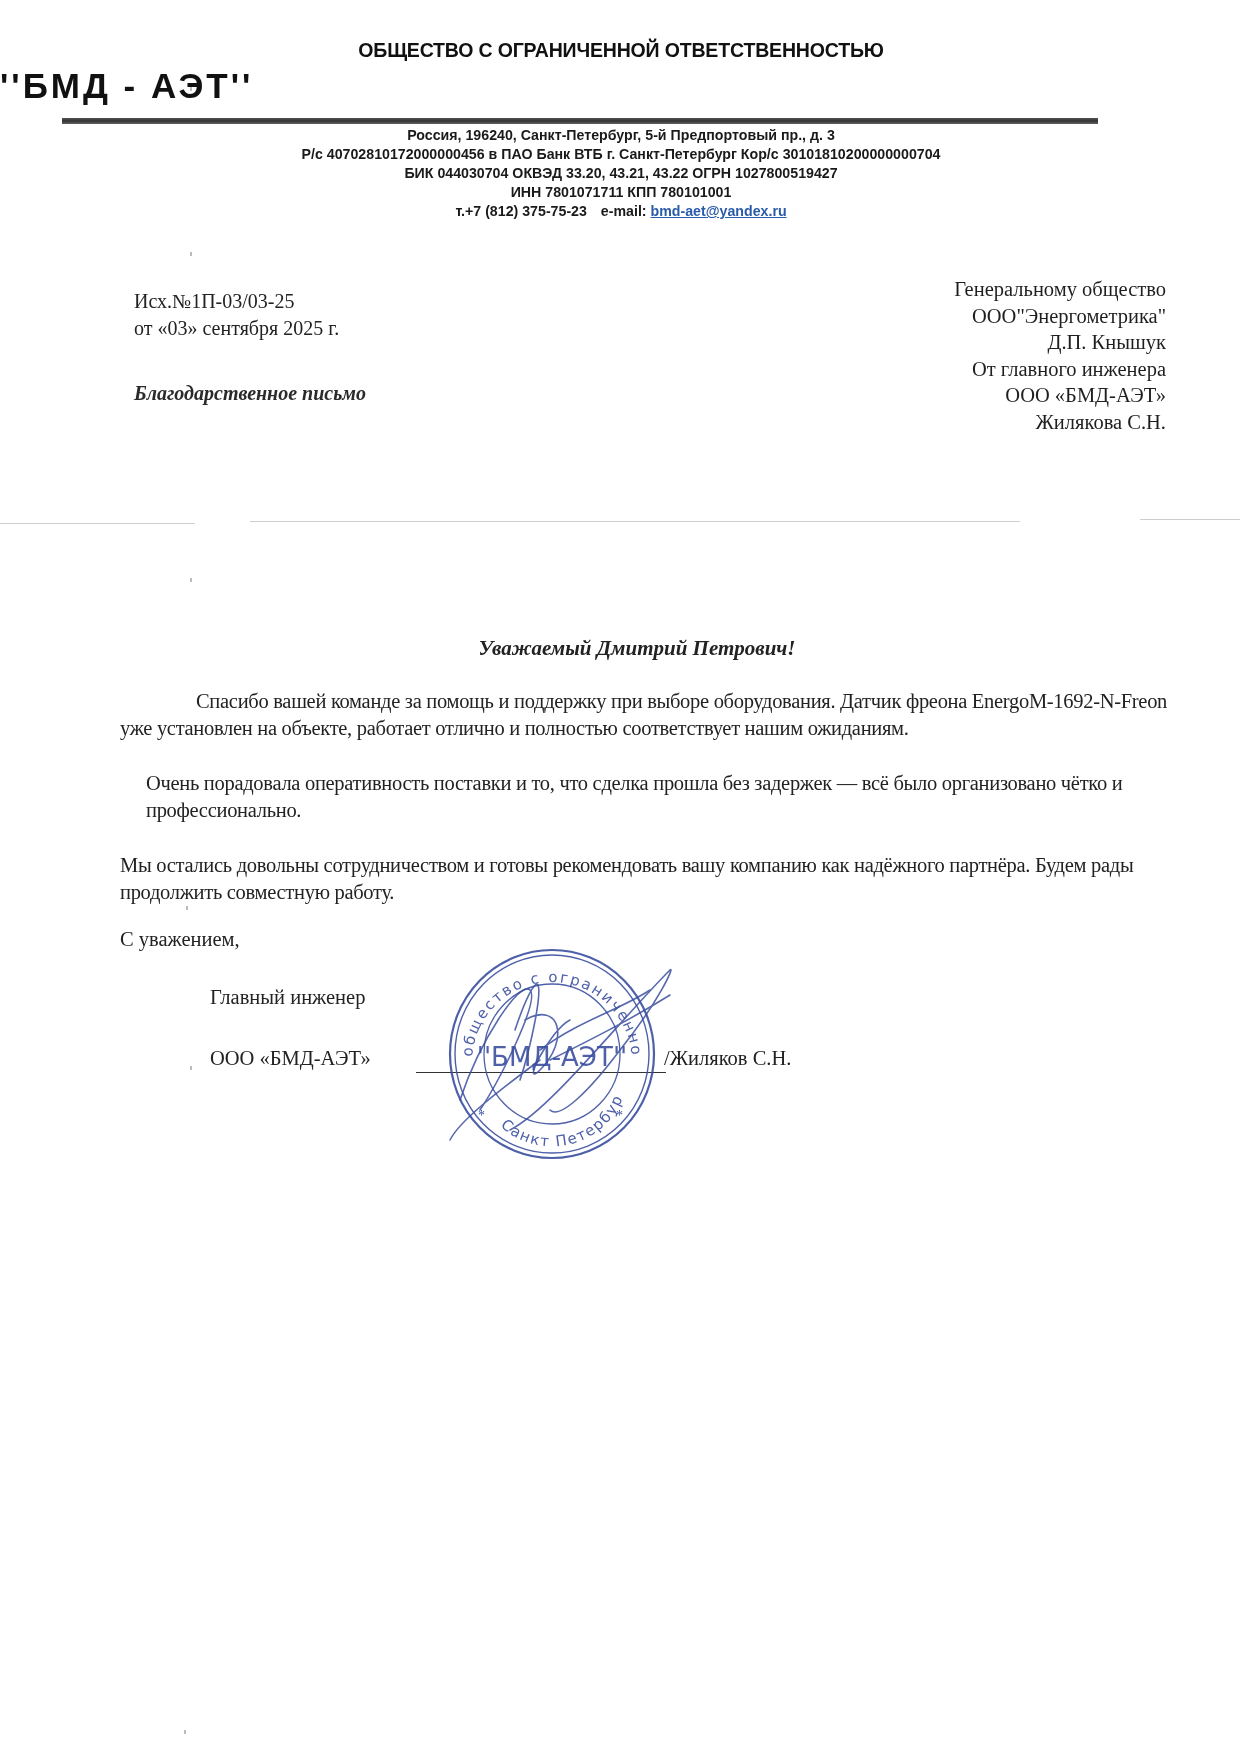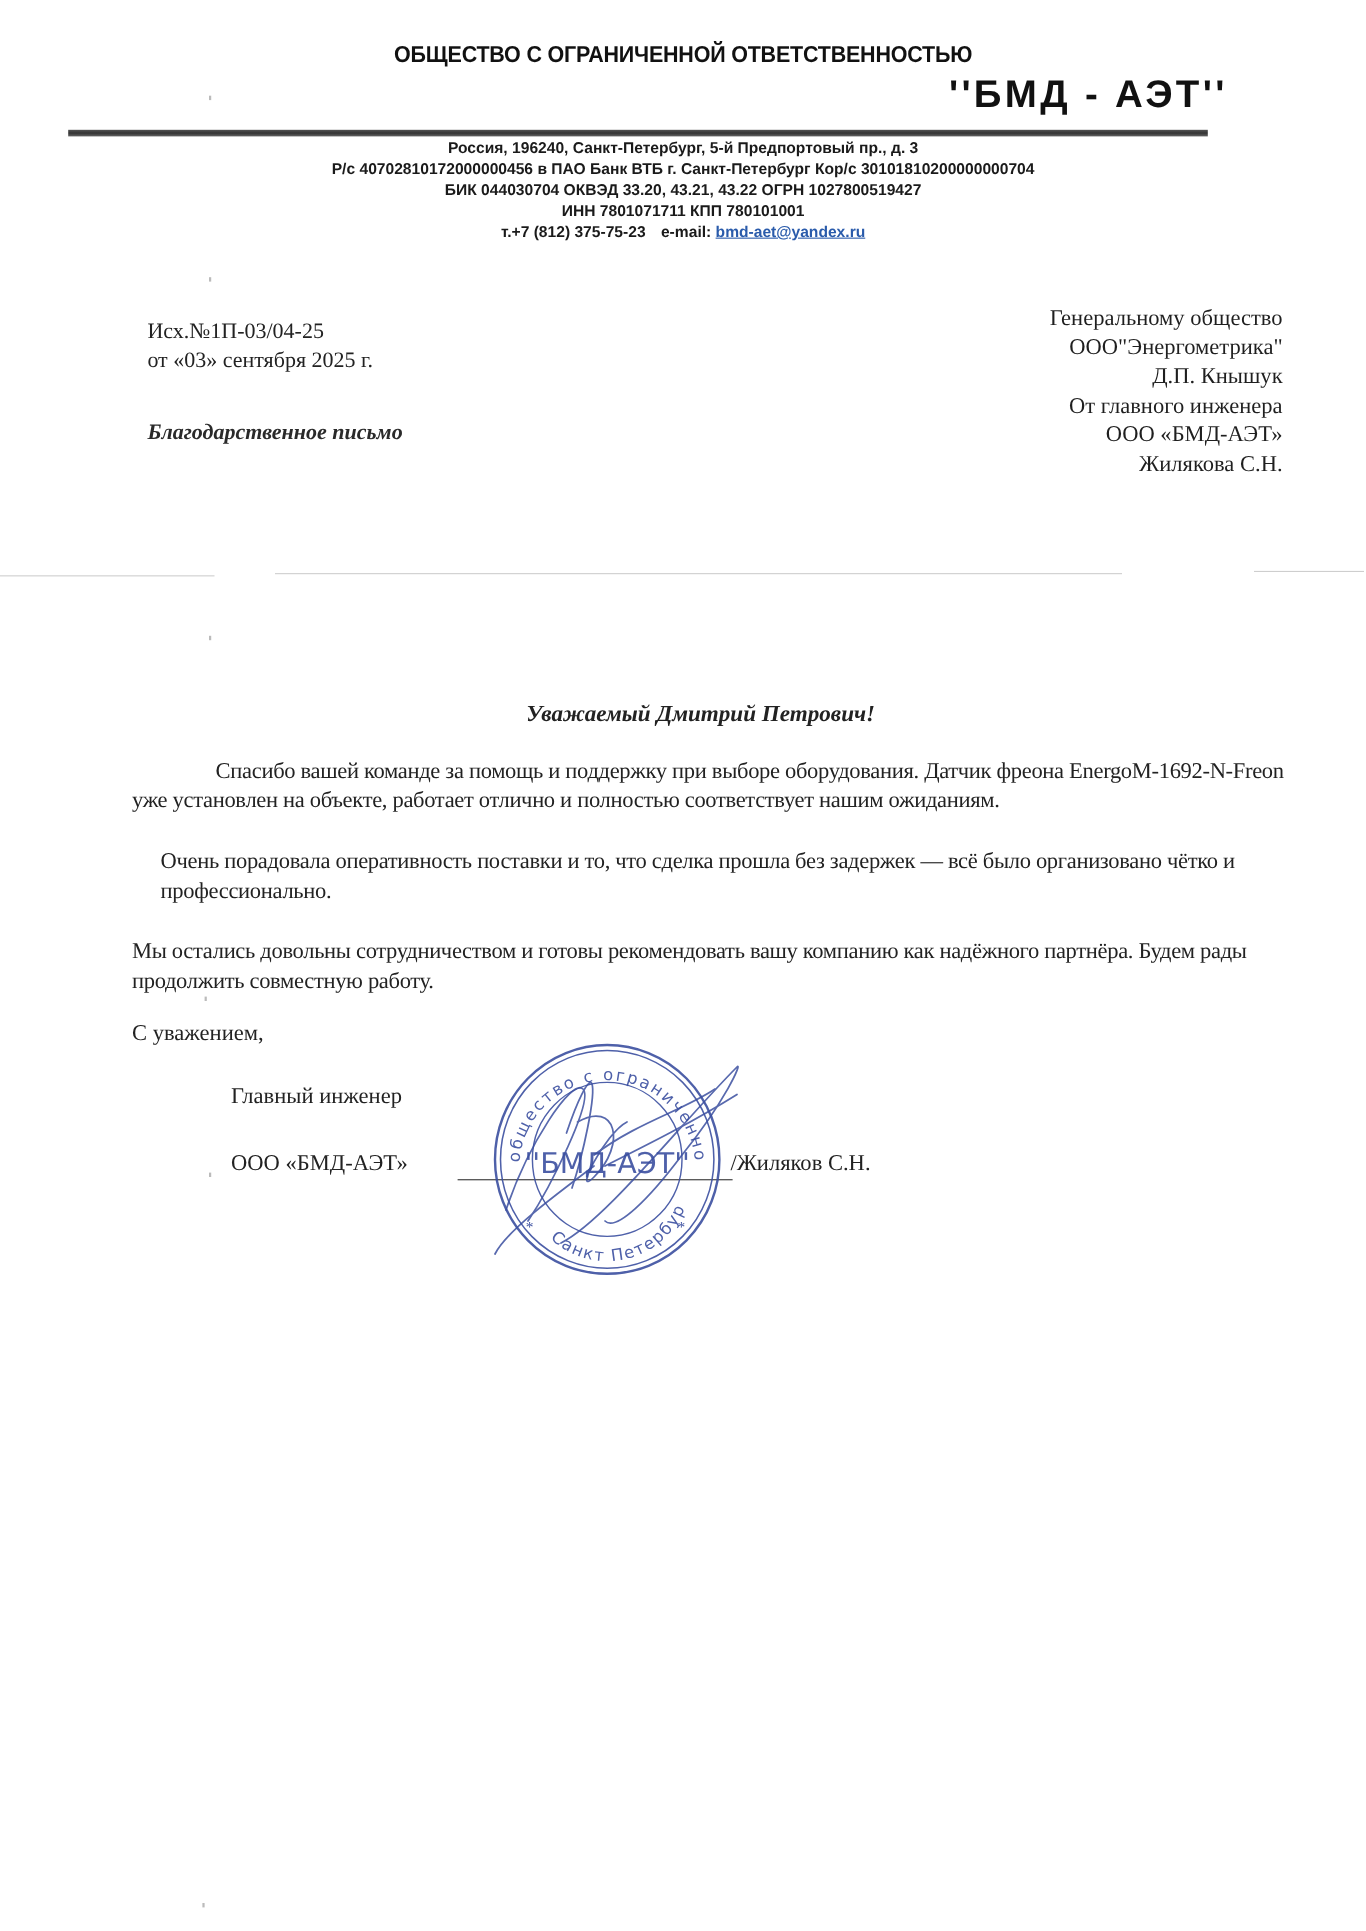--- a/index.html
+++ b/index.html
@@ -22,21 +22,21 @@
       text-align: center;
       font-family: "Liberation Sans", sans-serif;
       font-weight: bold;
       font-size: 21px;
       letter-spacing: -0.2px;
       color: #111;
       transform: scaleX(0.93);
     }
     .lh-name {
       left: 0; width: 1116px; top: 66px;
-      text-align: right;
+      text-align: left;
       font-family: "Liberation Sans", sans-serif;
       font-weight: bold;
       font-size: 35px;
       letter-spacing: 3px;
       color: #111;
     }
     .lh-rule {
       left: 62px; top: 118px; width: 1036px; height: 6px;
       background: linear-gradient(#444 0%, #222 50%, #555 100%);
       opacity: 0.92;
@@ -160,21 +160,21 @@
   <span class="line">БИК 044030704 ОКВЭД 33.20, 43.21, 43.22 ОГРН 1027800519427</span>
   <span class="line">ИНН 7801071711 КПП 780101001</span>
   <span class="line">
     <span>т.+7 (812) 375-75-23</span><span class="sp"></span>
     <span>e-mail:</span>
     <a class="email-link">bmd-aet@yandex.ru</a>
   </span>
 </div>
 
 <div class="abs serif ref-block">
-  <div>Исх.№1П-03/04-25</div>
+  <div>Исх.№1П-03/03-25</div>
   <div>от «03» сентября 2025 г.</div>
 </div>
 <div class="abs serif doc-type">Благодарственное письмо</div>
 
 <div class="abs serif addressee">
   <div>Генеральному общество</div>
   <div>ООО"Энергометрика"</div>
   <div>Д.П. Кнышук</div>
   <div>От главного инженера</div>
   <div>ООО «БМД-АЭТ»</div>

